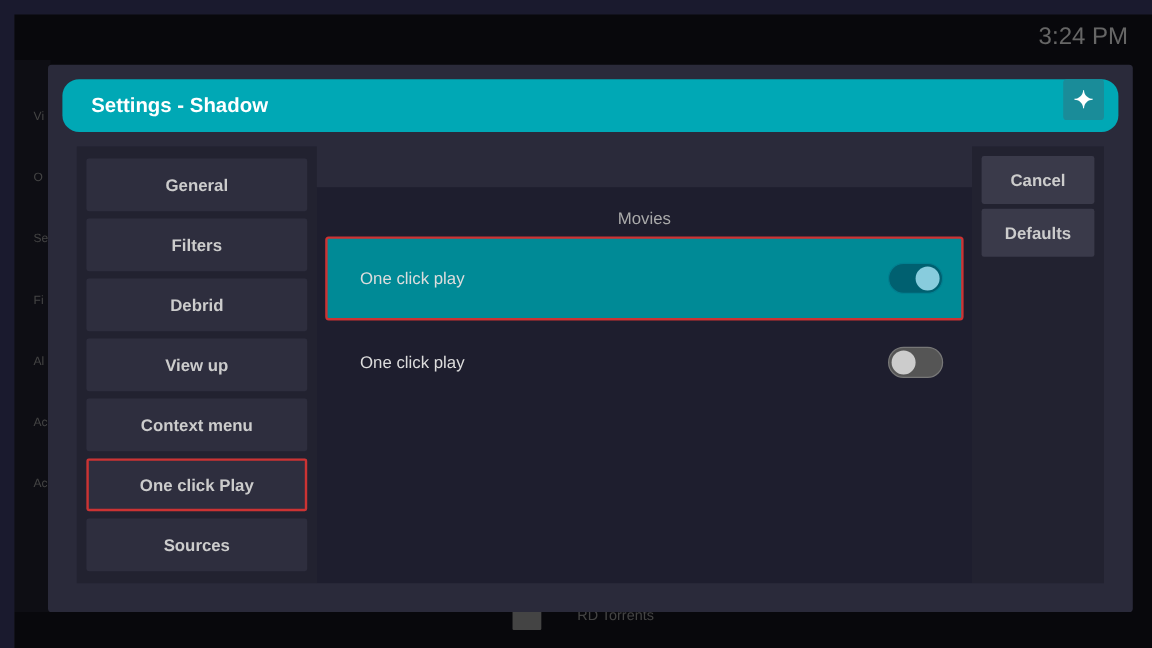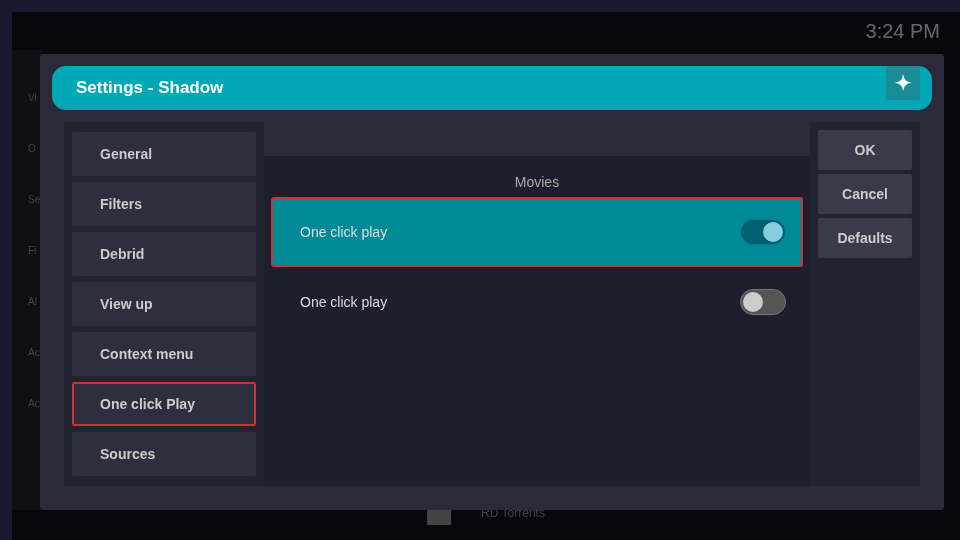--- a/index.html
+++ b/index.html
@@ -141,21 +141,21 @@
 
     .nav-item {
       padding: 14px 16px;
       color: #ccc;
       font-size: 14px;
       font-weight: bold;
       cursor: pointer;
       background: #2e2e3e;
       margin: 2px 8px;
       border-radius: 2px;
-      text-align: left;
+      text-align: center;
     }
 
     .nav-item.active {
       background: #2e2e3e;
       outline: 2px solid #cc3333;
       outline-offset: -2px;
     }
 
     
     .main-content {
@@ -375,19 +375,18 @@
 
 
       <div class="setting-row-normal">
         <span class="setting-label">One click play</span>
         <div class="toggle off"></div>
       </div>
 
     </div>
 
     <div class="right-panel">
-      <button class="action-btn">OK</button>
       <button class="action-btn">Cancel</button>
       <button class="action-btn">Defaults</button>
     </div>
 
   </div>
 </div>
 
 </body></html>

